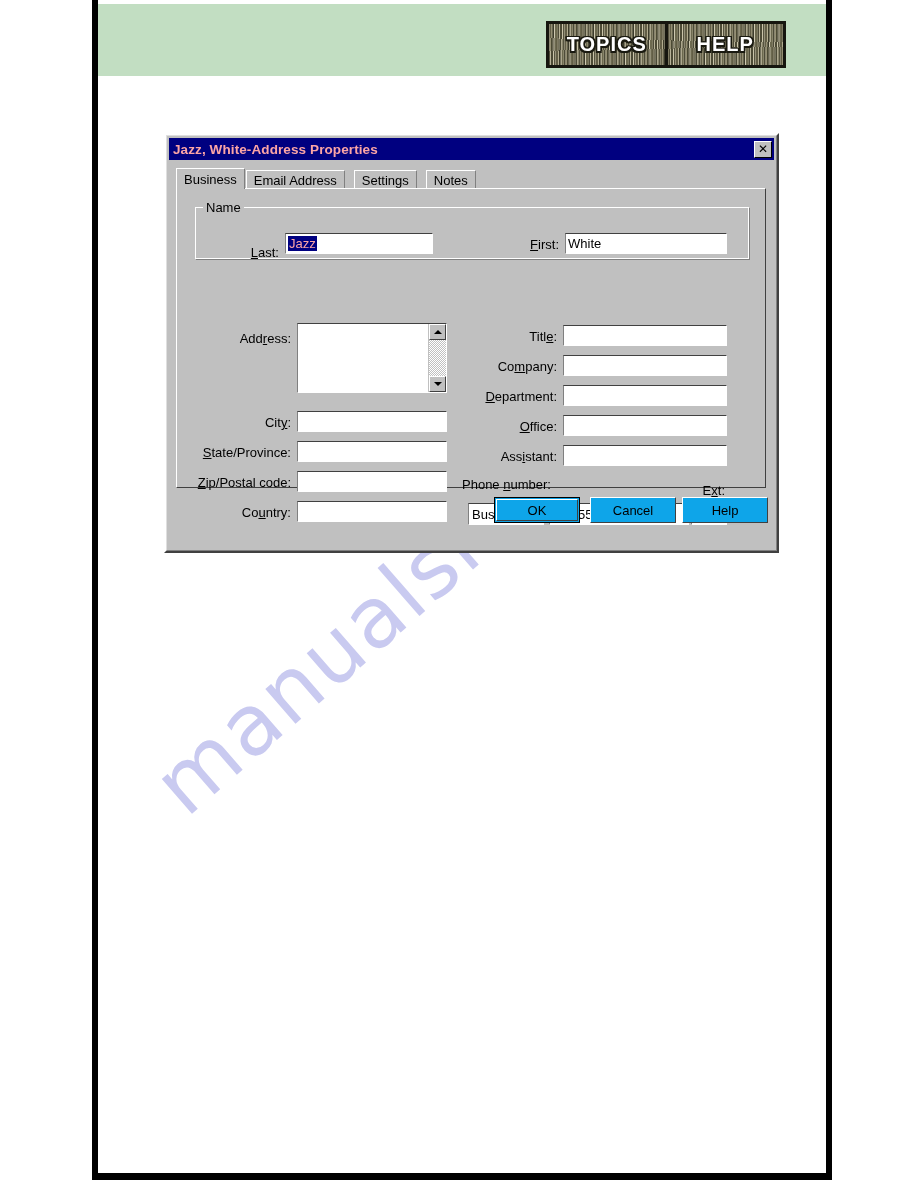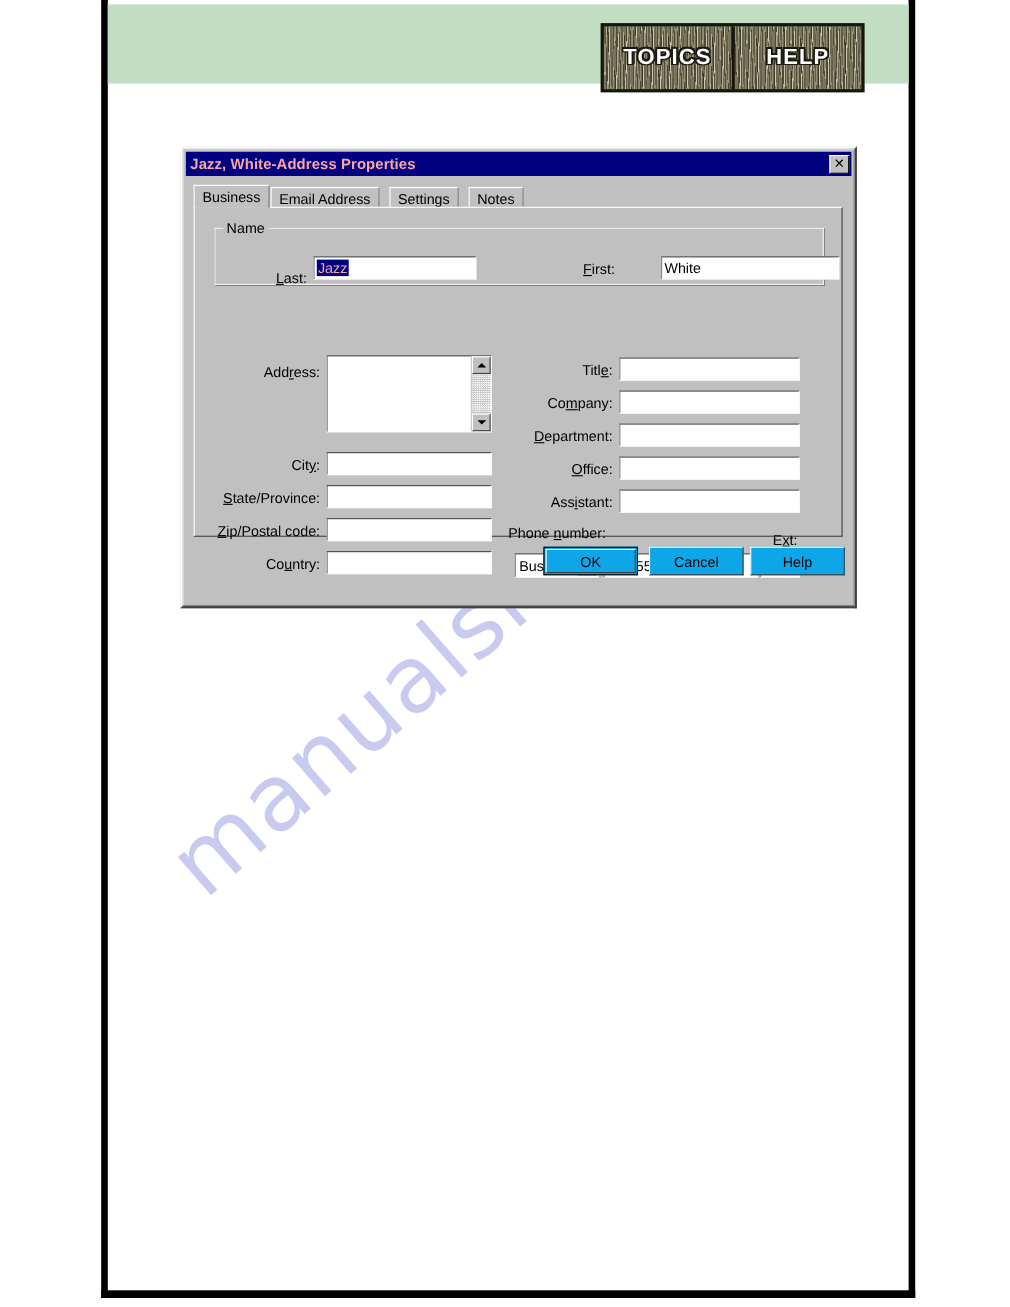--- a/index.html
+++ b/index.html
@@ -38,21 +38,21 @@
     height: 72px;
     background: #c2dec2;
   }
 
   
   #nav-buttons {
     position: absolute;
     left: 546px;
     top: 21px;
     width: 240px;
-    height: 63px;
+    height: 47px;
     display: flex;
     background:
       repeating-linear-gradient(88deg,
         rgba(0,0,0,.30) 0px, rgba(0,0,0,.30) 1px,
         rgba(255,255,255,.18) 1px, rgba(255,255,255,.18) 2px,
         rgba(0,0,0,.12) 2px, rgba(0,0,0,.12) 4px,
         rgba(255,255,255,.10) 4px, rgba(255,255,255,.10) 5px),
       repeating-linear-gradient(92deg,
         #6f6b50 0px, #6f6b50 2px,
         #a8a282 2px, #a8a282 3px,
@@ -451,21 +451,21 @@
       <div id="name-group-inner"></div>
     </div>
     <div id="name-legend">Name</div>
 
     <div class="lbl" style="left:18px; top:56px; width:84px;"><u>L</u>ast:</div>
     <div class="field" style="position:absolute; left:108px; top:44px; width:148px; height:21px;">
       <span class="sel">Jazz</span>
     </div>
 
     <div class="lbl" style="left:330px; top:48px; width:52px;"><u>F</u>irst:</div>
-    <div class="field" style="position:absolute; left:388px; top:44px; width:162px; height:21px;margin-left:36px;">
+    <div class="field" style="position:absolute; left:388px; top:44px; width:162px; height:21px;">
       <span>White</span>
     </div>
 
     <div class="lbl" style="left:14px; top:142px; width:100px;">Add<u>r</u>ess:</div>
     <div id="address-box">
       <div id="address-scroll">
         <div class="sb-btn">
             <span class="arrow-up"></span>
           </div>
         <div class="sb-btn">

